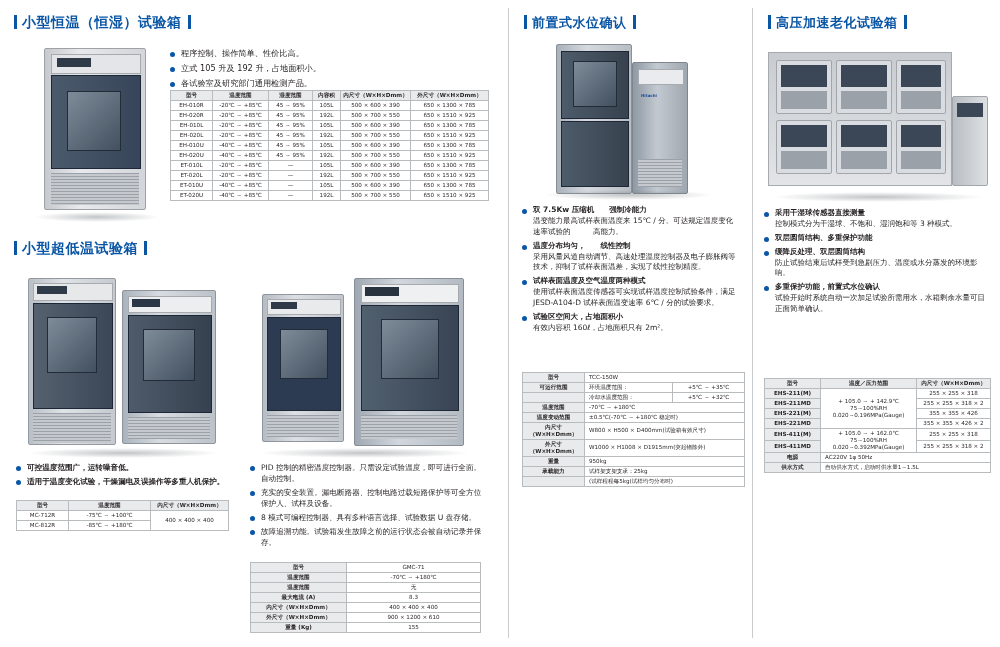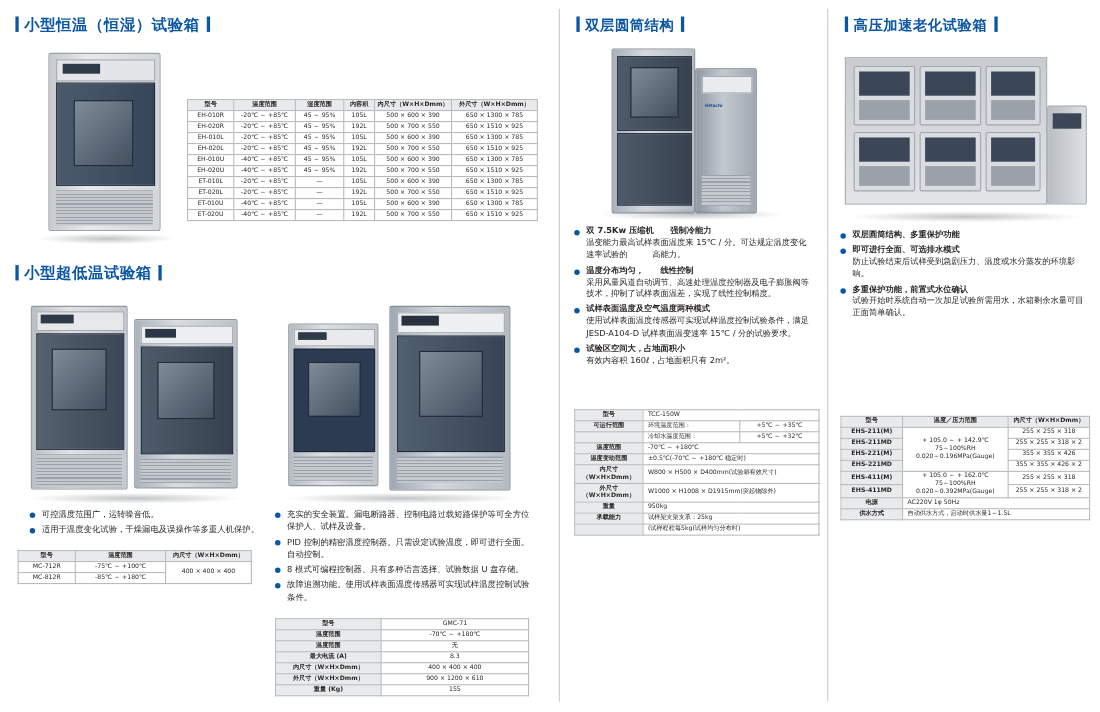--- a/index.html
+++ b/index.html
@@ -94,20 +94,25 @@
     <div class="cab" style="left:22px;top:6px;width:100px;height:160px;background:linear-gradient(to right,#c6c9cd 0%,#e7e9ec 35%,#d2d5d9 100%);border:1px solid #9ea2a7;">
       <div class="door" style="left:6px;top:26px;width:88px;height:92px;background:linear-gradient(to right,#4b5a6b,#37455a);"></div>
       <div class="win" style="left:22px;top:42px;width:52px;height:58px;"></div>
       <div class="panel" style="left:6px;top:5px;width:88px;height:18px;background:#e3e5e8;"></div>
       <div style="position:absolute;left:12px;top:9px;width:34px;height:9px;background:#2f3a48;"></div>
       <div class="vent" style="left:6px;top:124px;width:88px;height:32px;"></div>
     </div>
     <div class="shadow"></div>
   </div>
 
+  <ul class="bl" style="position:absolute;left:170px;top:48px;width:300px;font-size:8.2px;">
+    <li>程序控制、操作简单、性价比高。</li>
+    <li>立式 105 升及 192 升，占地面积小。</li>
+    <li>各试验室及研究部门通用检测产品。</li>
+  </ul>
 
   <table class="tb" style="position:absolute;left:170px;top:90px;width:318px;">
     <colgroup>
         <col style="width:42px">
         <col style="width:56px">
         <col style="width:44px">
         <col style="width:28px">
         <col style="width:70px">
         <col style="width:78px">
       </colgroup>
@@ -238,21 +243,21 @@
     <div class="cab" style="left:104px;top:10px;width:108px;height:166px;background:linear-gradient(to right,#9fa8b3,#d2d7dd 40%,#b3bac2);border:1px solid #878e96;">
       <div class="panel" style="left:6px;top:5px;width:96px;height:17px;background:#eef0f2;"></div>
       <div style="position:absolute;left:10px;top:8px;width:34px;height:9px;background:#28333f;"></div>
       <div class="door" style="left:6px;top:26px;width:96px;height:104px;background:linear-gradient(to right,#51606f,#384453);"></div>
       <div class="win" style="left:26px;top:40px;width:56px;height:58px;"></div>
       <div class="vent" style="left:6px;top:136px;width:96px;height:24px;"></div>
     </div>
     <div class="shadow" style="left:4%;width:92%;"></div>
   </div>
 
-  <ul class="bl" style="position:absolute;left:27px;top:462px;width:218px;font-size:7.6px;">
+  <ul class="bl" style="position:absolute;left:16px;top:462px;width:218px;font-size:7.6px;font-weight:bold;">
     <li>可控温度范围广，运转噪音低。</li>
     <li>适用于温度变化试验，干燥漏电及误操作等多重人机保护。</li>
   </ul>
 
   <table class="tb" style="position:absolute;left:16px;top:500px;width:212px;">
     <colgroup>
         <col style="width:52px">
         <col style="width:82px">
         <col style="width:78px">
       </colgroup>
@@ -270,24 +275,24 @@
         <td rowspan="2">400 × 400 × 400</td>
       </tr>
       <tr>
         <td>MC-812R</td>
         <td>-85℃ ～ +180℃</td>
       </tr>
     </tbody>
   </table>
 
   <ul class="bl" style="position:absolute;left:250px;top:462px;width:232px;font-size:7.6px;">
+    <li>PID 控制的精密温度控制器。只需设定试验温度，即可进行全面。　　　自动控制。</li>
     <li>充实的安全装置。漏电断路器、控制电路过载短路保护等可全方位保护人、试样及设备。</li>
-    <li>PID 控制的精密温度控制器。只需设定试验温度，即可进行全面。　　　自动控制。</li>
     <li>8 模式可编程控制器、具有多种语言选择、试验数据 U 盘存储。</li>
-    <li>故障追溯功能。使用试样表面温度传感器可实现试样温度控制试验条件。</li>
+    <li>故障追溯功能。试验箱发生故障之前的运行状态会被自动记录并保存。</li>
   </ul>
 
   <table class="tb" style="position:absolute;left:250px;top:562px;width:230px;">
     <colgroup>
         <col style="width:96px">
         <col style="width:134px">
       </colgroup>
     <tbody id="t2rbody">
         <tr>
           <td class="lbl">型号</td>
@@ -314,21 +319,21 @@
           <td>900 × 1200 × 610</td>
         </tr>
         <tr>
           <td class="lbl">重量 (Kg)</td>
           <td>155</td>
         </tr>
       </tbody>
   </table>
 
   <div class="sec-title" style="left:524px;top:14px;font-size:13px;">
-    <span class="bar"></span><span>双层圆筒结构</span><span class="bar2"></span>
+    <span class="bar"></span><span>前置式水位确认</span><span class="bar2"></span>
   </div>
 
   <div class="photo" style="left:520px;top:40px;width:226px;height:160px;">
     <div class="cab" style="left:36px;top:4px;width:74px;height:148px;background:linear-gradient(to right,#a9b1ba,#d6dadf 40%,#b7bdc4);border:1px solid #8a9098;">
       <div class="door" style="left:4px;top:6px;width:66px;height:66px;background:linear-gradient(to right,#4d5b6a,#38424f);"></div>
       <div class="door" style="left:4px;top:76px;width:66px;height:64px;background:linear-gradient(to right,#4d5b6a,#38424f);"></div>
       <div class="win" style="left:16px;top:16px;width:42px;height:44px;"></div>
     </div>
     <div class="cab" style="left:112px;top:22px;width:54px;height:130px;background:linear-gradient(to right,#8e99a4,#c3c9d0 45%,#9fa7b0);border:1px solid #7e858d;">
       <div class="panel" style="left:5px;top:6px;width:44px;height:14px;background:#e9ebee;"></div>
@@ -342,21 +347,21 @@
     <li>
       <b>双 7.5Kw 压缩机　　强制冷能力</b>
       <span class="sub" style="padding-left:0;">温变能力最高试样表面温度来 15℃ / 分。可达规定温度变化速率试验的　　　高能力。</span>
     </li>
     <li>
       <b>温度分布均匀，　　线性控制</b>
       <span class="sub" style="padding-left:0;">采用风量风道自动调节、高速处理温度控制器及电子膨胀阀等　　　技术，抑制了试样表面温差，实现了线性控制精度。</span>
     </li>
     <li>
       <b>试样表面温度及空气温度两种模式</b>
-      <span class="sub" style="padding-left:0;">使用试样表面温度传感器可实现试样温度控制试验条件，满足 JESD-A104-D 试样表面温变速率 15℃ / 分的试验要求。</span>
+      <span class="sub" style="padding-left:0;">使用试样表面温度传感器可实现试样温度控制试验条件，满足 JESD-A104-D 试样表面温变速率 6℃ / 分的试验要求。</span>
     </li>
     <li>
       <b>试验区空间大，占地面积小</b>
       <span class="sub" style="padding-left:0;">有效内容积 160ℓ，占地面积只有 2m²。</span>
     </li>
   </ul>
 
   <table class="tb" style="position:absolute;left:522px;top:372px;width:222px;">
     <colgroup>
         <col style="width:62px">
@@ -440,24 +445,28 @@
       <div style="position:absolute;left:4px;top:30px;width:40px;height:18px;background:#9aa1a8;"></div>
     </div>
     <div class="cab" style="left:190px;top:54px;width:34px;height:88px;background:linear-gradient(to right,#b9bec4,#dde0e3);border:1px solid #a2a6ab;">
       <div style="position:absolute;left:4px;top:6px;width:26px;height:14px;background:#3b4757;"></div>
     </div>
     <div class="shadow" style="left:4%;width:92%;"></div>
   </div>
 
   <ul class="bl" style="position:absolute;left:764px;top:208px;width:224px;font-size:7.5px;">
     <li>
+      <b>采用干湿球传感器直接测量</b>
+      <span class="sub" style="padding-left:0;">控制模式分为干湿球、不饱和、湿润饱和等 3 种模式。</span>
+    </li>
+    <li>
       <b>双层圆筒结构、多重保护功能</b>
     </li>
     <li>
-      <b>即可进行全面、可选排水模式</b>
+      <b>缓降反处理、双层圆筒结构</b>
       <span class="sub" style="padding-left:0;">防止试验结束后试样受到急剧压力、温度或水分蒸发的环境影响。</span>
     </li>
     <li>
       <b>多重保护功能，前置式水位确认</b>
       <span class="sub" style="padding-left:0;">试验开始时系统自动一次加足试验所需用水，水箱剩余水量可目正面简单确认。</span>
     </li>
   </ul>
 
   <table class="tb" style="position:absolute;left:764px;top:378px;width:226px;">
     <colgroup>

